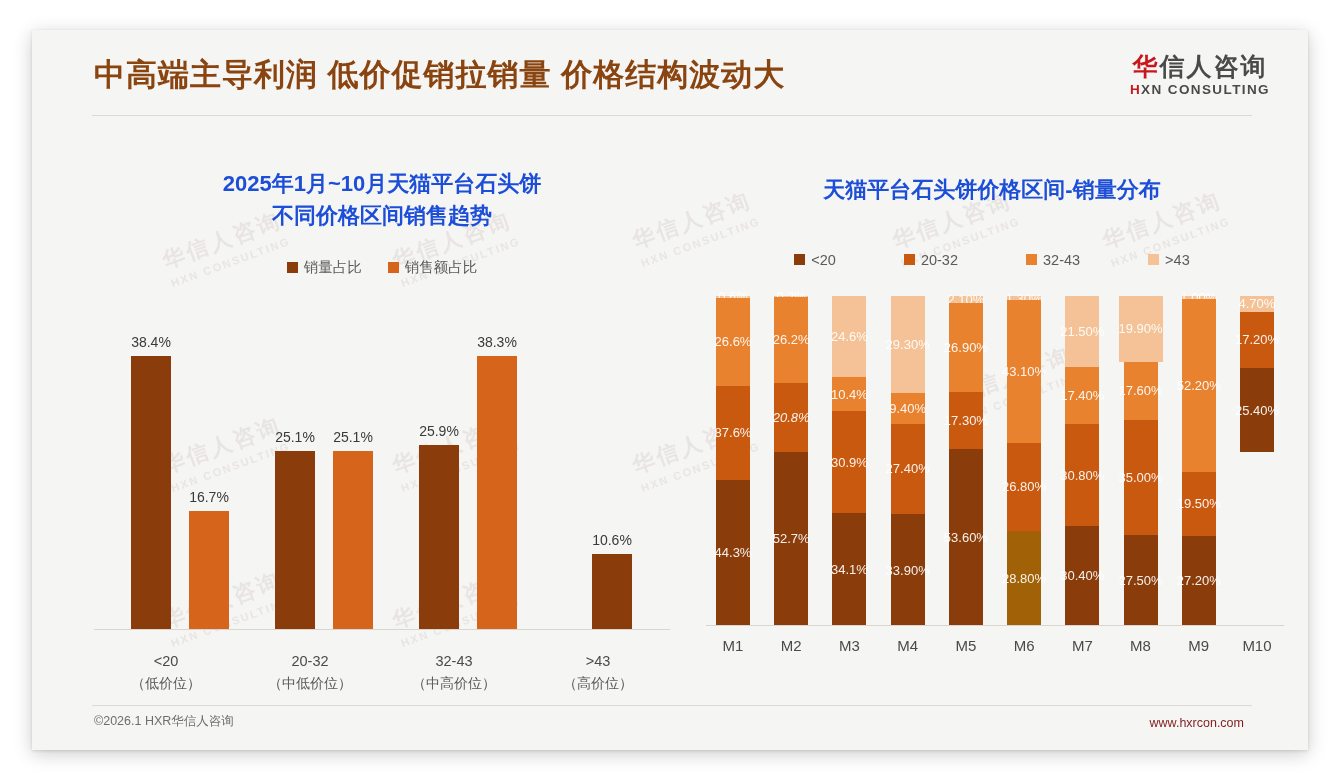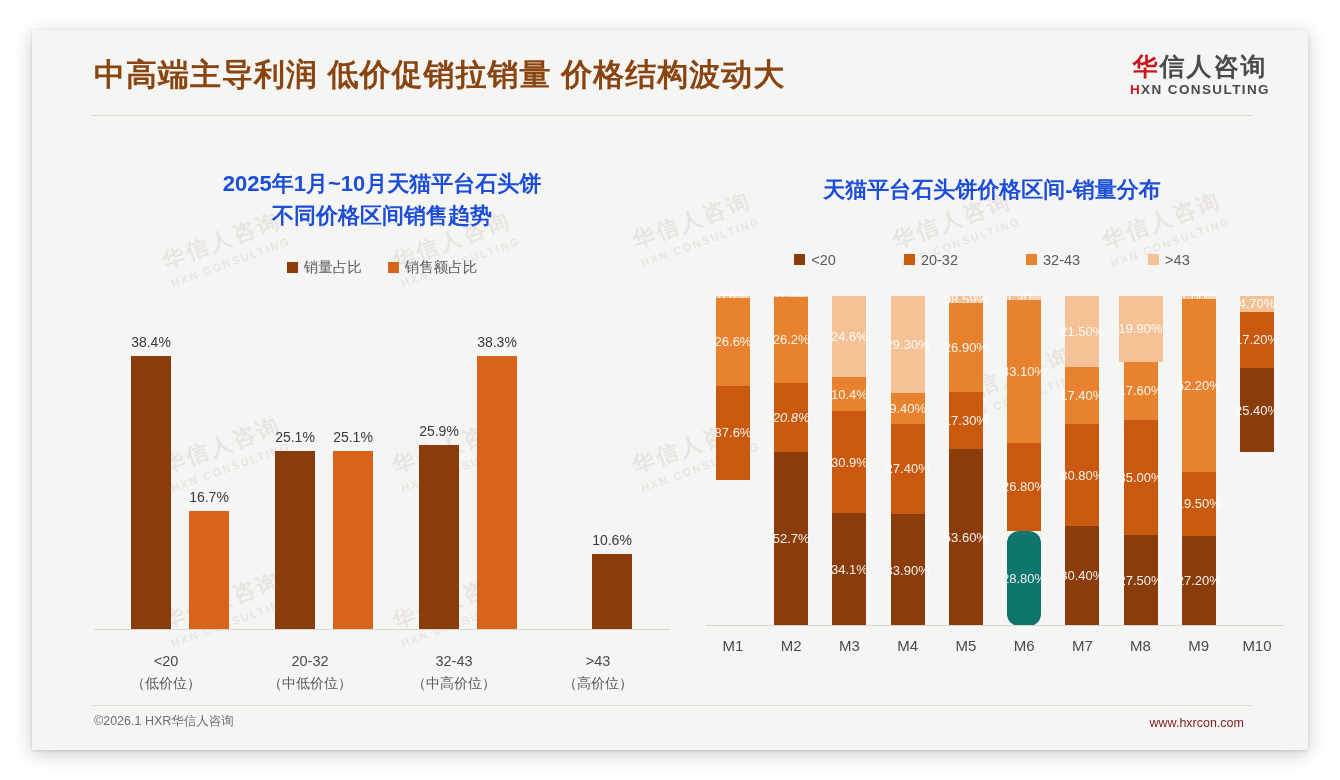--- a/index.html
+++ b/index.html
@@ -305,20 +305,23 @@
           <div class="rcol">
             <div class="rseg" style="height: 0.6%; background: rgb(244, 194, 150);">
               <span>0.6%</span>
             </div>
             <div class="rseg" style="height: 26.6%; background: rgb(232, 130, 47);">
               <span>26.6%</span>
             </div>
             <div class="rseg" style="height: 28.5%; background: rgb(200, 89, 15);">
               <span>87.6%</span>
             </div>
+            <div class="rseg" style="height: 44.3%; background: rgb(138, 61, 10);">
+              <span>44.3%</span>
+            </div>
           </div>
           <div class="rcol">
             <div class="rseg" style="height: 0.2%; background: rgb(244, 194, 150);">
               <span>0.2%</span>
             </div>
             <div class="rseg" style="height: 26.2%; background: rgb(232, 130, 47);">
               <span>26.2%</span>
             </div>
             <div class="rseg" style="height: 20.8%; background: rgb(200, 89, 15); font-style: italic;">
               <span>20.8%</span>
@@ -350,21 +353,21 @@
             </div>
             <div class="rseg" style="height: 27.4%; background: rgb(200, 89, 15);">
               <span>27.40%</span>
             </div>
             <div class="rseg" style="height: 33.9%; background: rgb(138, 61, 10);">
               <span>33.90%</span>
             </div>
           </div>
           <div class="rcol">
             <div class="rseg" style="height: 2.1%; background: rgb(244, 194, 150);">
-              <span>98.59%</span>
+              <span>2.10%</span>
             </div>
             <div class="rseg" style="height: 26.9%; background: rgb(232, 130, 47);">
               <span>26.90%</span>
             </div>
             <div class="rseg" style="height: 17.3%; background: rgb(200, 89, 15);">
               <span>17.30%</span>
             </div>
             <div class="rseg" style="height: 53.6%; background: rgb(138, 61, 10);">
               <span>53.60%</span>
             </div>
@@ -372,21 +375,21 @@
           <div class="rcol">
             <div class="rseg" style="height: 1.3%; background: rgb(244, 194, 150);">
               <span>1.30%</span>
             </div>
             <div class="rseg" style="height: 43.1%; background: rgb(232, 130, 47);">
               <span>43.10%</span>
             </div>
             <div class="rseg" style="height: 26.8%; background: rgb(200, 89, 15);">
               <span>26.80%</span>
             </div>
-            <div class="rseg" style="height: 28.8%; background: #0f766e; border-radius: 12px;">
+            <div class="rseg" style="height: 28.8%; background: #a16207;">
               <span>28.80%</span>
             </div>
           </div>
           <div class="rcol">
             <div class="rseg" style="height: 21.5%; background: rgb(244, 194, 150);">
               <span>21.50%</span>
             </div>
             <div class="rseg" style="height: 17.4%; background: rgb(232, 130, 47);">
               <span>17.40%</span>
             </div>

